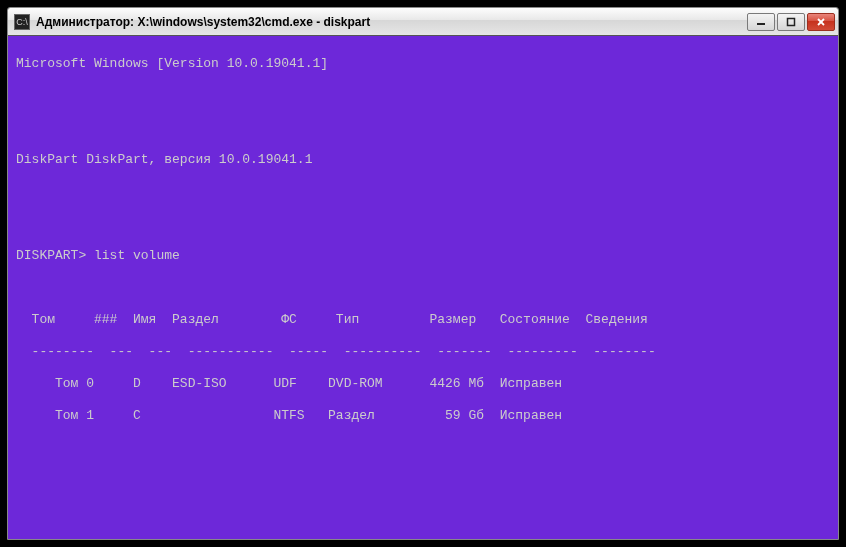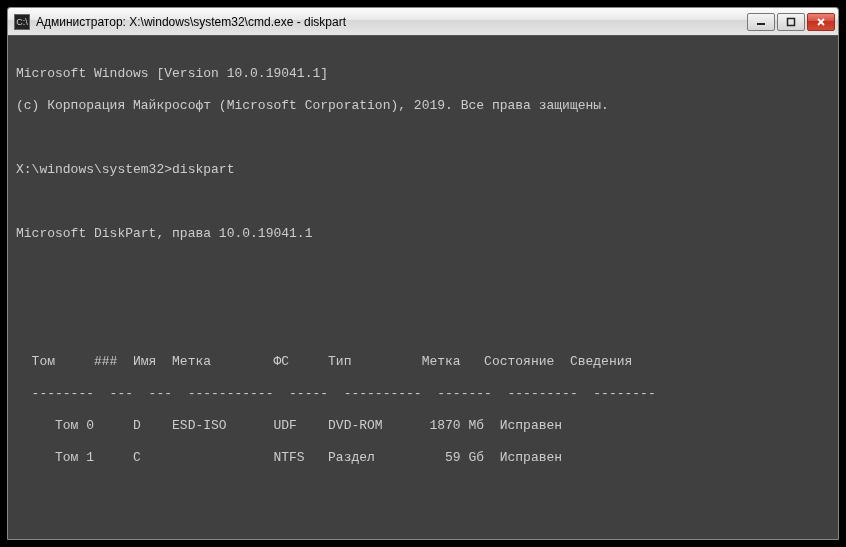--- a/index.html
+++ b/index.html
@@ -38,37 +38,38 @@
     font-size: 9px; color: #ccc; font-family: sans-serif;
     border: 1px solid #666;
   }
   .title-text {
     flex: 1;
     font-family: 'Segoe UI', Tahoma, sans-serif;
     font-size: 12px;
     color: #000;
     white-space: nowrap;
     overflow: hidden;
+    font-weight: bold;
   }
   .win-buttons { display: flex; gap: 2px; margin-right: 3px; }
   .win-btn {
     width: 28px; height: 18px;
     border: 1px solid #7a7a7a;
     border-radius: 2px;
     display: flex; align-items: center; justify-content: center;
     background: linear-gradient(to bottom, #f4f4f4, #d6d6d6);
     cursor: pointer;
   }
   .win-btn svg { display: block; }
   .win-btn.close { background: linear-gradient(to bottom, #e9847a 0%, #d6503f 45%, #c6321e 46%, #d14a36 100%); border-color:#9c2f20;}
   .terminal {
     flex: 1;
-    background: #404040;
+    background: #6d28d9;
     color: #ccc;
-    padding: 14px 8px;
+    padding: 4px 8px;
     line-height: 16px;
     white-space: pre;
     overflow: hidden;
     position: relative;
   }
   .line { display: block; height: 16px; }
   .blank { height: 16px; }
 </style>
 </head>
 <body>
@@ -91,31 +92,30 @@
       <div class="win-btn close">
         <svg width="10" height="10" viewBox="0 0 10 10">
             <line x1="2" y1="2" x2="8" y2="8" stroke="#fff" stroke-width="1.8"></line>
             <line x1="8" y1="2" x2="2" y2="8" stroke="#fff" stroke-width="1.8"></line>
           </svg>
       </div>
     </div>
   </div>
   <div class="terminal">
 <span class="line">Microsoft Windows [Version 10.0.19041.1]</span>
-<span class="line">(c) Корпорация Майкрософт (Microsoft Corporation), 2019. Все права защищены.</span>
-<div class="blank"></div>
-<span class="line">X:\windows\system32&gt;diskpart</span>
-<div class="blank"></div>
-<span class="line">Microsoft DiskPart, права 10.0.19041.1</span>
 <div class="blank"></div>
 <div class="blank"></div>
+<span class="line">DiskPart DiskPart, версия 10.0.19041.1</span>
 <div class="blank"></div>
-<span class="line">  Том     ###  Имя  Метка        ФС     Тип         Метка   Состояние  Сведения</span>
+<div class="blank"></div>
+<span class="line">DISKPART&gt; list volume</span>
+<div class="blank"></div>
+<span class="line">  Том     ###  Имя  Раздел        ФС     Тип         Размер   Состояние  Сведения</span>
 <span class="line">  --------  ---  ---  -----------  -----  ----------  -------  ---------  --------</span>
-<span class="line">     Том 0     D    ESD-ISO      UDF    DVD-ROM      1870 Мб  Исправен</span>
+<span class="line">     Том 0     D    ESD-ISO      UDF    DVD-ROM      4426 Мб  Исправен</span>
 <span class="line">     Том 1     C                 NTFS   Раздел         59 Gб  Исправен</span>
 
 
 
 
 
 
 
 
 

